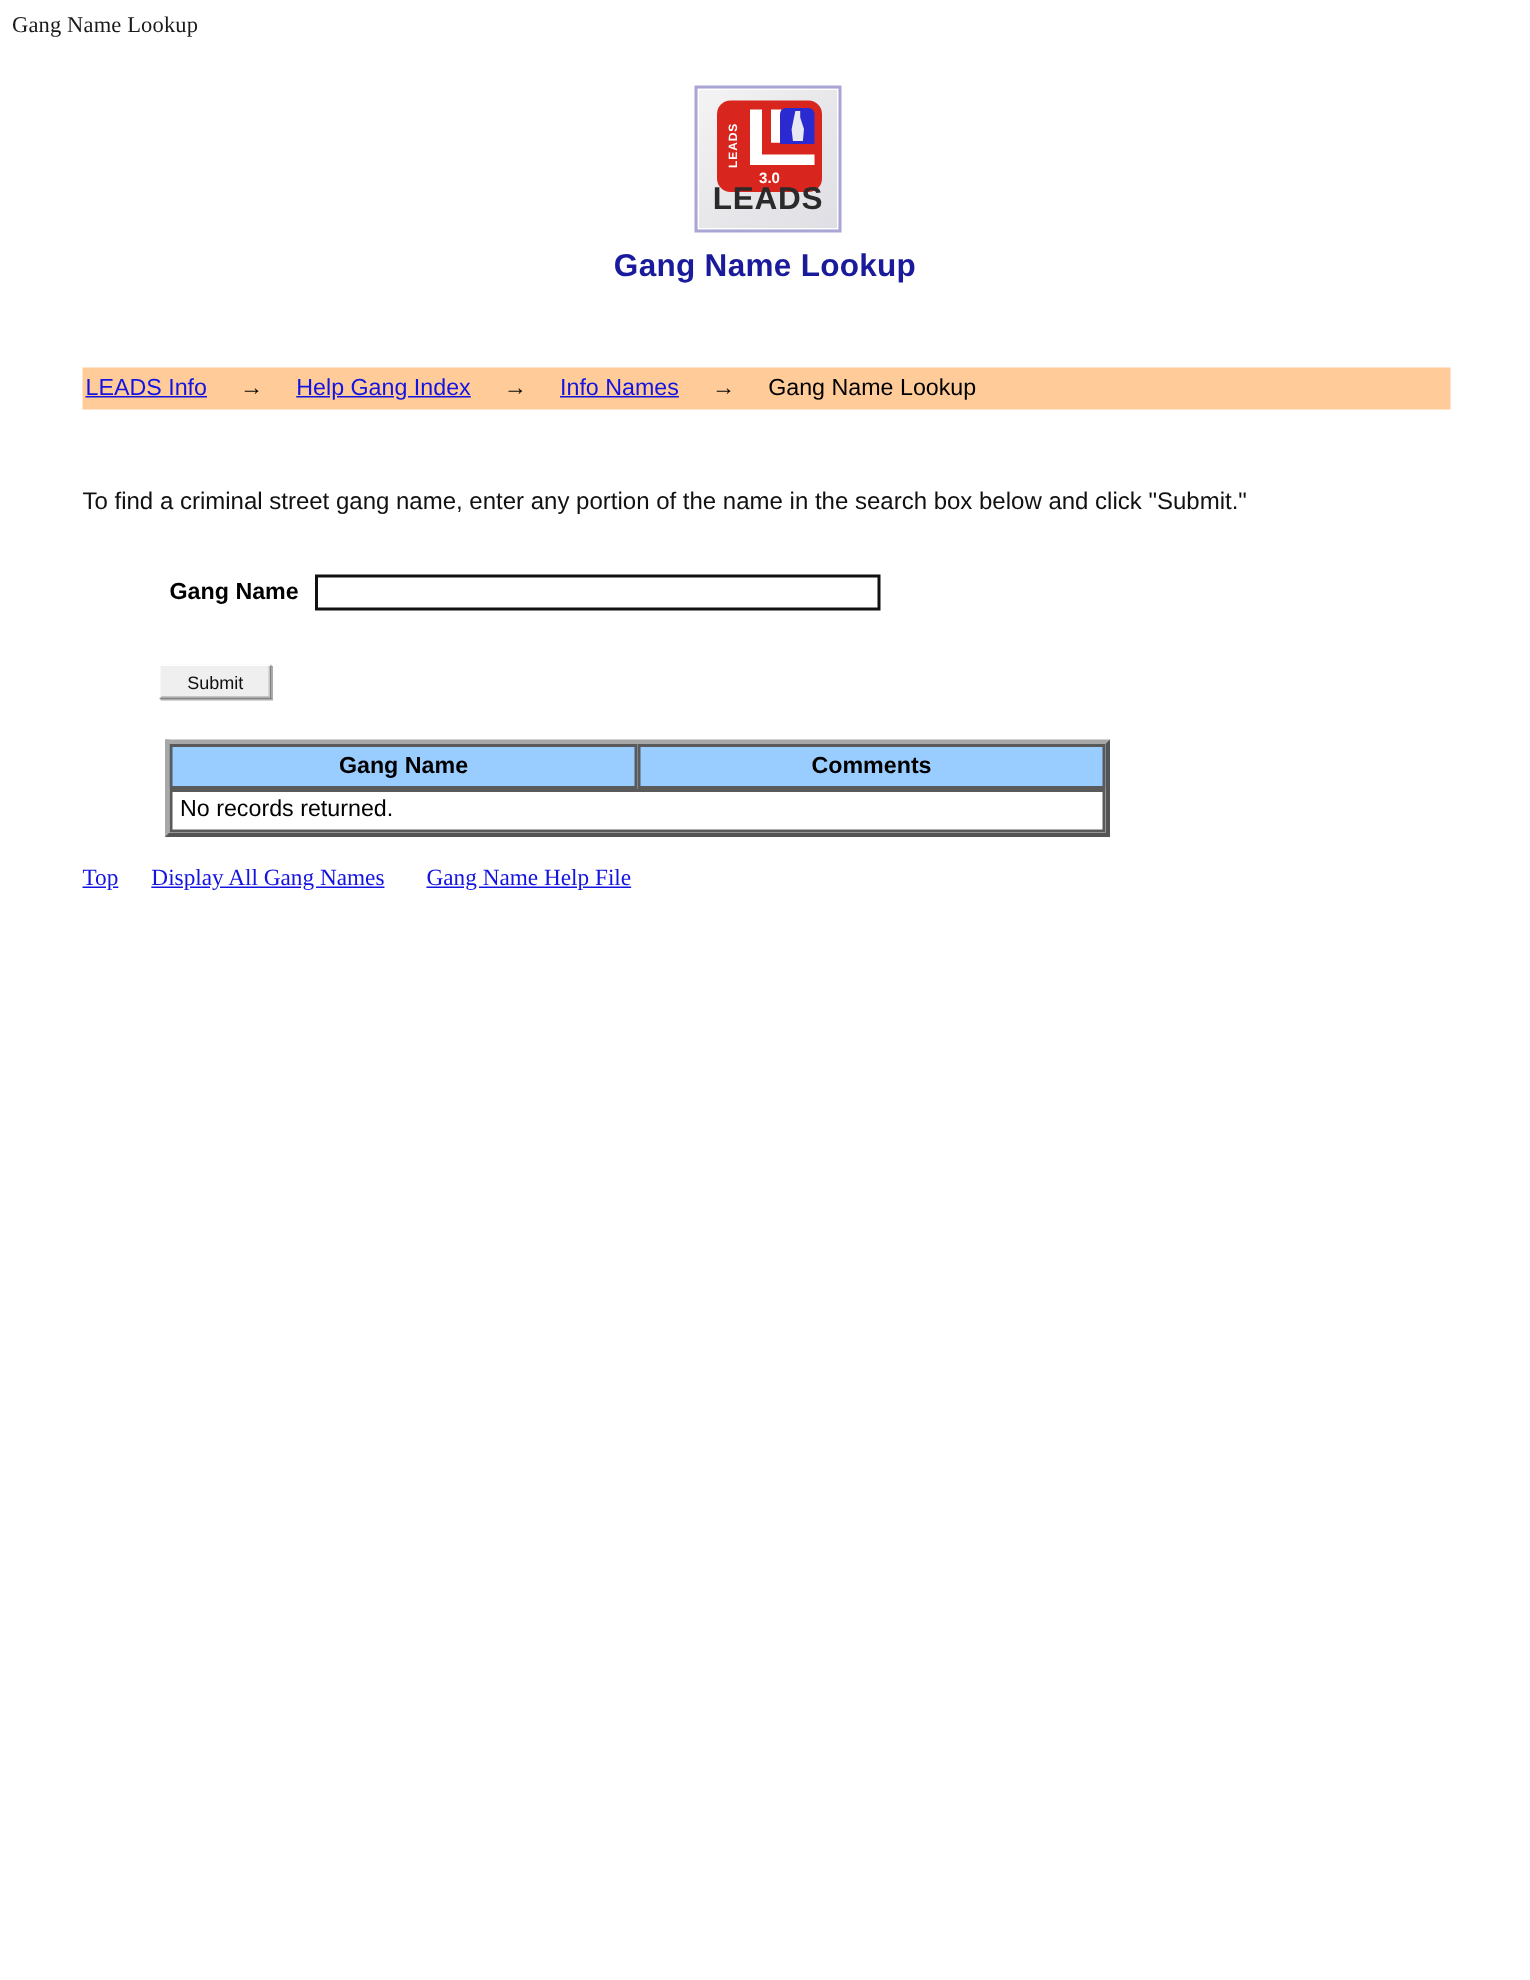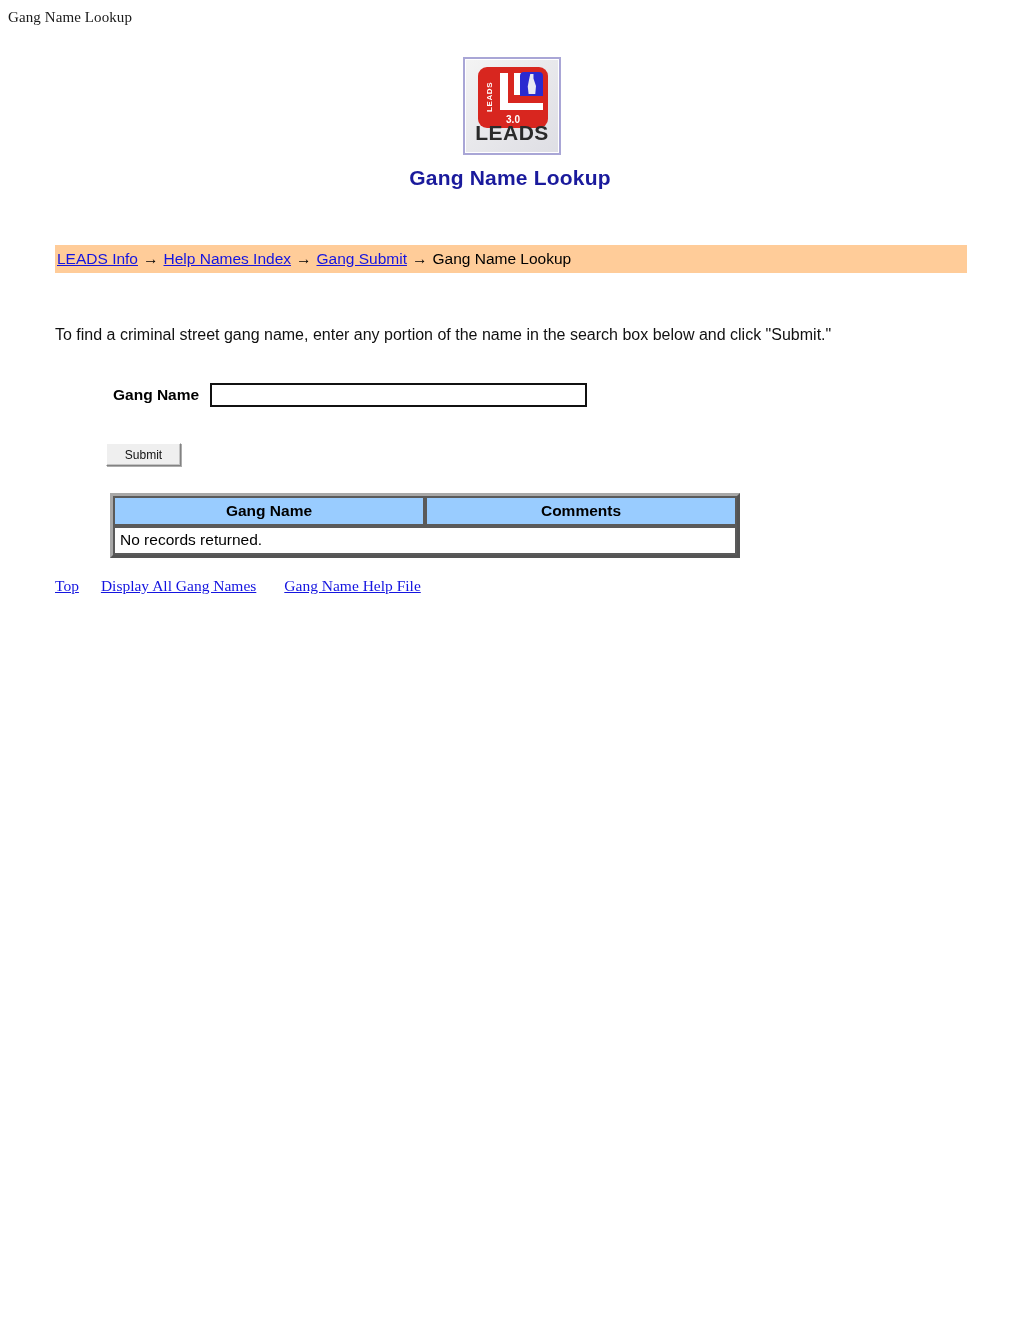--- a/index.html
+++ b/index.html
@@ -170,20 +170,21 @@
     top: 245px;
     left: 55px;
     width: 912px;
     height: 28px;
     background: #ffcc99;
     display: flex;
     align-items: center;
     padding-left: 2px;
     box-sizing: border-box;
     font-size: 15.5px;
+    gap: 17px;
   }
   .breadcrumb a {
     color: #1414e0;
     text-decoration: underline;
     white-space: nowrap;
   }
   .breadcrumb .sep {
     color: #000000;
     margin: 0 5px;
     white-space: nowrap;
@@ -323,23 +324,23 @@
     </div>
     <div class="logo-word">LEADS</div>
   </div>
 </div>
 
 <h1 class="page-title">Gang Name Lookup</h1>
 
 <nav class="breadcrumb">
   <a href="#">LEADS Info</a>
   <span class="sep">→</span>
-  <a href="#">Help Names Index</a>
+  <a href="#">Help Gang Index</a>
   <span class="sep">→</span>
-  <a href="#">Gang Submit</a>
+  <a href="#">Info Names</a>
   <span class="sep">→</span>
   <span class="current">Gang Name Lookup</span>
 </nav>
 
 <p class="instruction">To find a criminal street gang name, enter any portion of the name in the search box below and click "Submit."</p>
 
 <div class="form-row">
   <label class="form-label">Gang Name</label>
   <input class="gang-input" type="text" value="" style="">
 </div>

